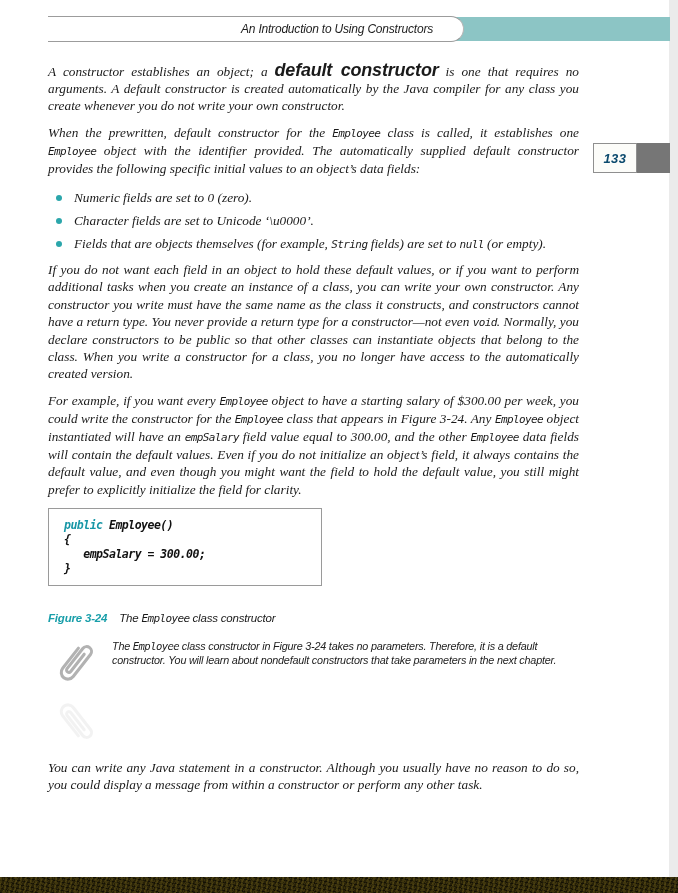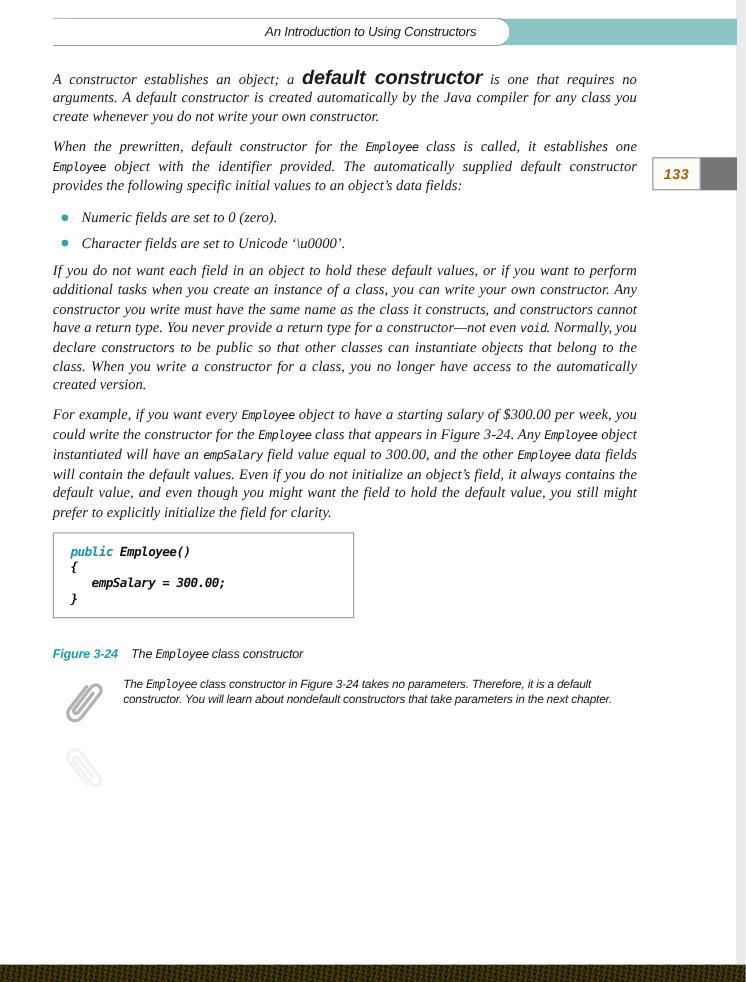--- a/index.html
+++ b/index.html
@@ -43,21 +43,21 @@
 
   
   .page-tab-box{
     position:absolute;left:593px;top:143px;width:44px;height:30px;
     background:#fcfcf9;border:1px solid #8f8f8f;box-sizing:border-box;
     display:flex;align-items:center;justify-content:center;
     z-index:2;
   }
   .page-tab-box span{
     font-family:"Liberation Sans", sans-serif;
-    font-weight:bold;font-size:13px;color:#a16207;letter-spacing:0.5px;
+    font-weight:bold;font-size:13px;color:#0c4a6e;letter-spacing:0.5px;
   }
   .page-tab-bar{
     position:absolute;left:636px;top:143px;width:34px;height:30px;
     background:#767676;
   }
 
   
   .content{
     position:absolute;left:48px;top:62px;width:531px;
   }
@@ -172,20 +172,21 @@
   <div class="page-tab-bar"></div>
 
   <div class="content">
 
     <p><span>A constructor establishes an object; a </span><span class="seg-bold">default constructor</span><span> is one that requires no arguments. A default constructor is created automatically by the Java compiler for any class you create whenever you do not write your own constructor.</span></p>
     <p><span>When the prewritten, default constructor for the </span><span class="seg-code">Employee</span><span> class is called, it establishes one </span><span class="seg-code">Employee</span><span> object with the identifier provided. The automatically supplied default constructor provides the following specific initial values to an object’s data fields:</span></p>
 
     <ul class="bullets">
       <li><span>Numeric fields are set to 0 (zero).</span></li>
       <li><span>Character fields are set to Unicode ‘\u0000’.</span></li>
+      <li><span>Fields that are objects themselves (for example, </span><span class="seg-code">String</span><span> fields) are set to </span><span class="seg-code">null</span><span> (or empty).</span></li>
     </ul>
 
     <p><span>If you do not want each field in an object to hold these default values, or if you want to perform additional tasks when you create an instance of a class, you can write your own constructor. Any constructor you write must have the same name as the class it constructs, and constructors cannot have a return type. You never provide a return type for a constructor—not even </span><span class="seg-code">void</span><span>. Normally, you declare constructors to be public so that other classes can instantiate objects that belong to the class. When you write a constructor for a class, you no longer have access to the automatically created version.</span></p>
     <p><span>For example, if you want every </span><span class="seg-code">Employee</span><span> object to have a starting salary of $300.00 per week, you could write the constructor for the </span><span class="seg-code">Employee</span><span> class that appears in Figure 3-24. Any </span><span class="seg-code">Employee</span><span> object instantiated will have an </span><span class="seg-code">empSalary</span><span> field value equal to 300.00, and the other </span><span class="seg-code">Employee</span><span> data fields will contain the default values. Even if you do not initialize an object’s field, it always contains the default value, and even though you might want the field to hold the default value, you still might prefer to explicitly initialize the field for clarity.</span></p>
 
     <div class="code-box">
       <div class="code-line"><span class="seg-keyword">public</span><span> Employee()</span></div>
       <div class="code-line"><span>{</span></div>
       <div class="code-line"><span>   empSalary = 300.00;</span></div>
       <div class="code-line"><span>}</span></div>
@@ -205,17 +206,18 @@
         <div class="clip-reflection">
           <svg width="34" height="56" viewBox="0 0 26 46" fill="none">
             <path d="M8 11 V32 a5.5 5.5 0 0 0 11 0 V9 a4 4 0 0 0 -8 0 V30 a1.9 1.9 0 0 0 3.8 0 V12" stroke="#b2b2b2" stroke-width="2.5" stroke-linecap="round"></path>
           </svg>
         </div>
       </div>
       <div class="note-text"><span>The </span><span class="seg-code">Employee</span><span> class constructor in Figure 3-24 takes no parameters. Therefore, it is a default constructor. You will learn about nondefault constructors that take parameters in the next chapter.</span></div>
     </div>
 
     <div class="para-spacer"></div>
+    <p class="last-para"><span>You can write any Java statement in a constructor. Although you usually have no reason to do so, you could display a message from within a constructor or perform any other task.</span></p>
 
   </div>
 
   <div class="footer-bar"></div>
 </div>
 
 </body></html>

